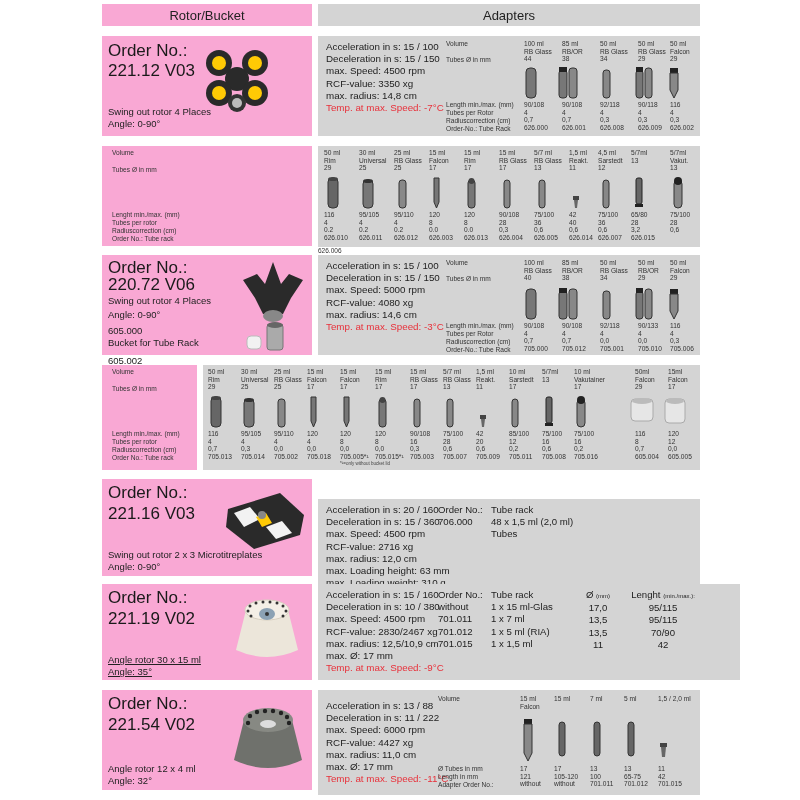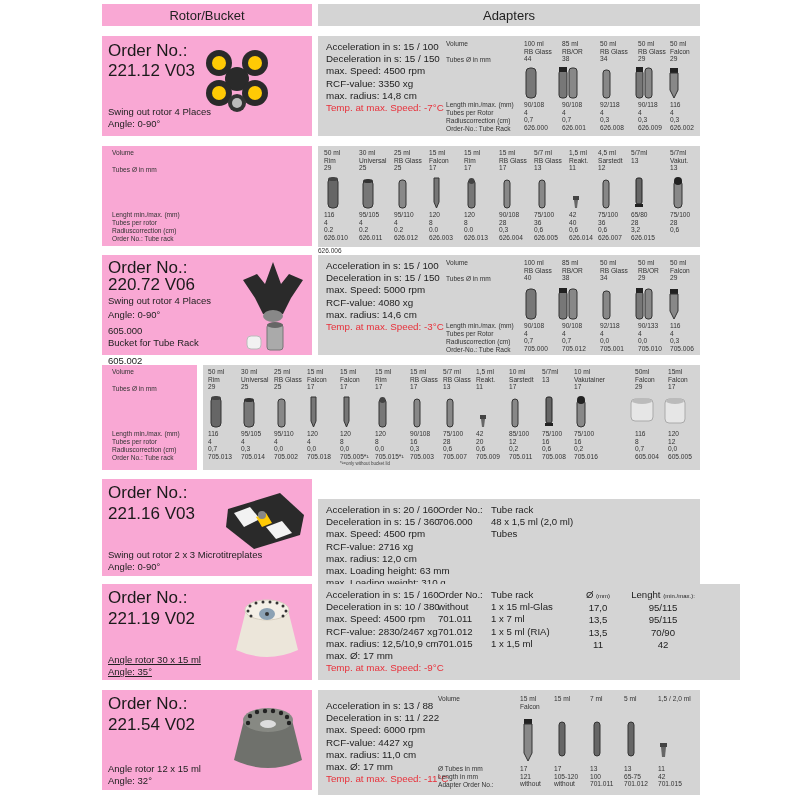--- a/index.html
+++ b/index.html
@@ -759,21 +759,21 @@
     <div>95/115</div>
     <div>70/90</div>
     <div>42</div>
   </div>
 </div>
 
 <div class="abs yellow" style="left:102px;top:690px;width:210px;height:100px;">
   <div class="abs order-title" style="left:6px;top:4px;">Order No.:</div>
   <div class="abs order-title" style="left:6px;top:25px;">221.54 V02</div>
   <div class="abs desc" style="left:6px;top:73px;">
-    <div>Angle rotor 12 x 15 ml</div>
+    <div>Angle rotor 12 x 4 ml</div>
     <div>Angle: 32°</div>
   </div>
   <svg class="abs" style="left:128px;top:12px;" width="76" height="72">
     <path d="M14 18 L62 18 L72 58 Q38 74 4 58 Z" fill="#6f716c"></path>
     <ellipse cx="38" cy="18" rx="25" ry="12" fill="#878983"></ellipse>
     <ellipse cx="38" cy="22" rx="8" ry="4" fill="#ddd"></ellipse>
     <g fill="#222">
       <circle cx="20" cy="14" r="2.2"></circle>
         <circle cx="27" cy="10" r="2.2"></circle>
         <circle cx="35" cy="9" r="2.2"></circle>

